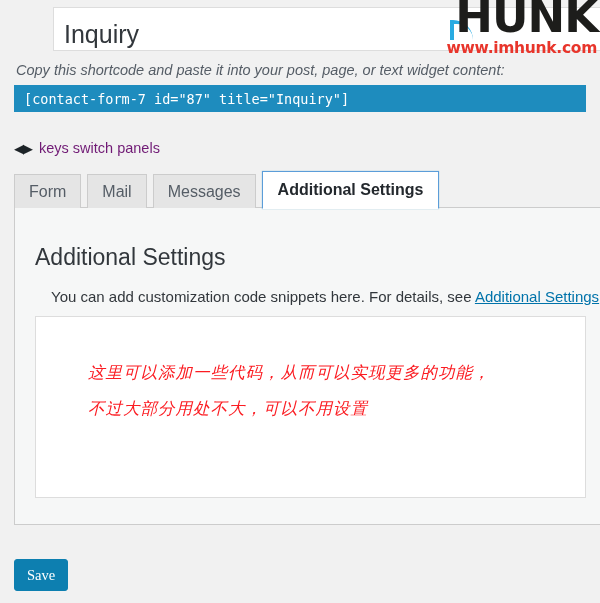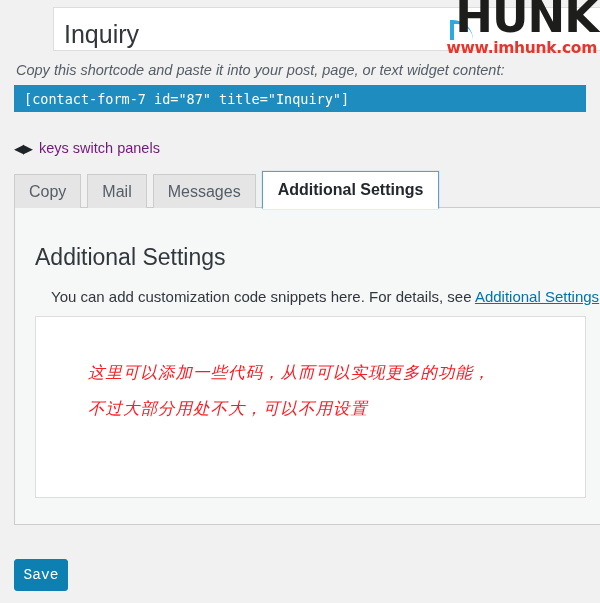--- a/index.html
+++ b/index.html
@@ -254,21 +254,21 @@
     left: 14px;
     top: 559px;
     width: 54px;
     height: 32px;
     box-sizing: border-box;
     background: #0d7fb0;
     border: 1px solid #0d7fb0;
     border-radius: 3px;
     color: #ffffff;
     font-size: 14.5px;
-    font-family: Liberation Mono, monospace;
+    font-family: Liberation Serif, serif;
     display: flex;
     align-items: center;
     justify-content: center;
     cursor: pointer;
     padding: 0;
   }
 </style>
 </head>
 <body>
 
@@ -284,21 +284,21 @@
 <div class="shortcode-bar">
   <span class="shortcode-text">[contact-form-7 id="87" title="Inquiry"]</span>
 </div>
 
 <div class="keys-row">
   <span class="keys-arrows">◀▶</span>
   <span class="keys-label">keys switch panels</span>
 </div>
 
 <div class="tabs">
-  <div class="tab">Copy</div>
+  <div class="tab">Form</div>
   <div class="tab">Mail</div>
   <div class="tab">Messages</div>
   <div class="tab active">Additional Settings</div>
 </div>
 
 <div class="panel">
   <h2 class="panel-heading">Additional Settings</h2>
   <div class="panel-desc">
     <span>You can add customization code snippets here. For details, see </span><a href="#">Additional Settings</a><span>.</span>
   </div>

